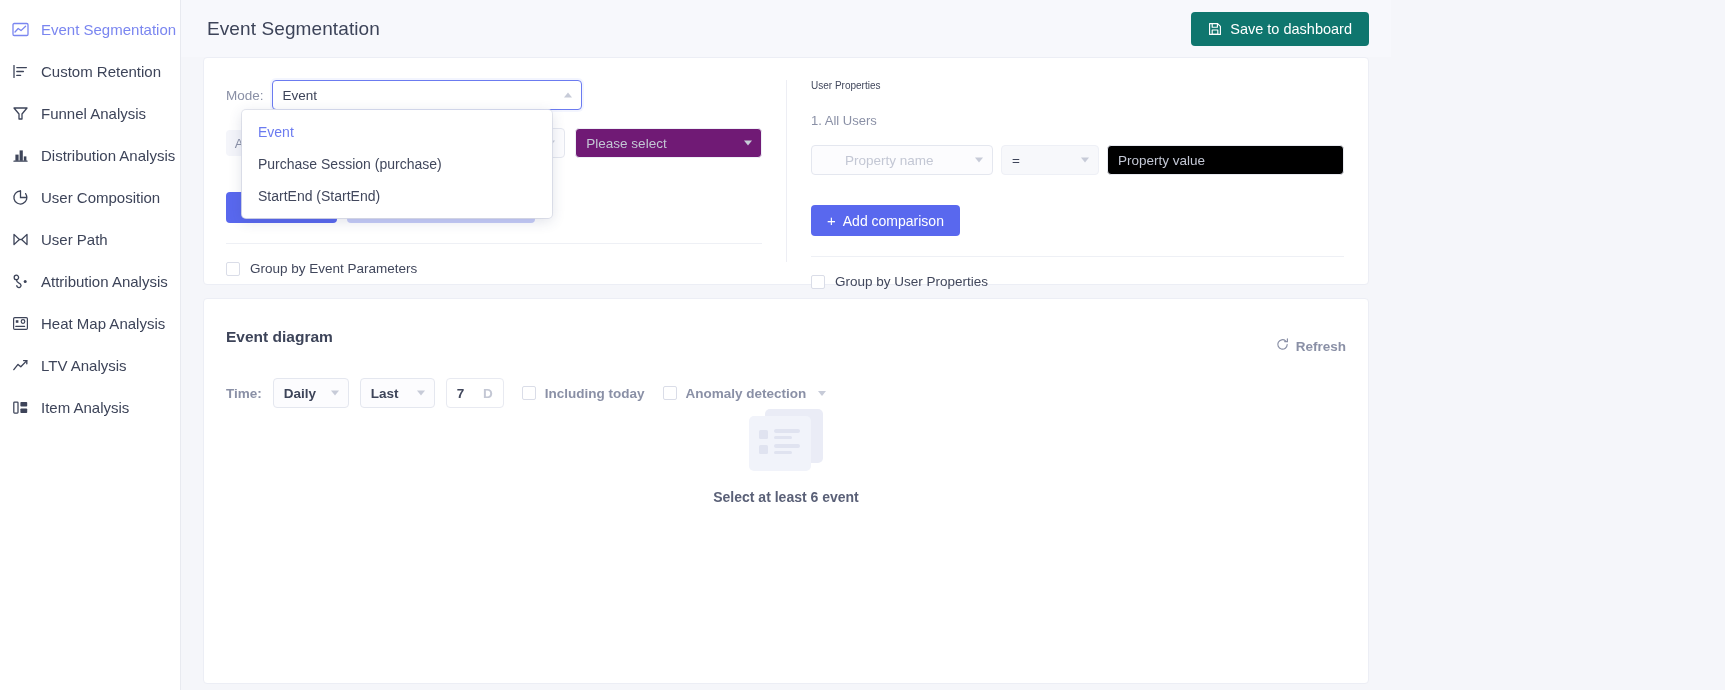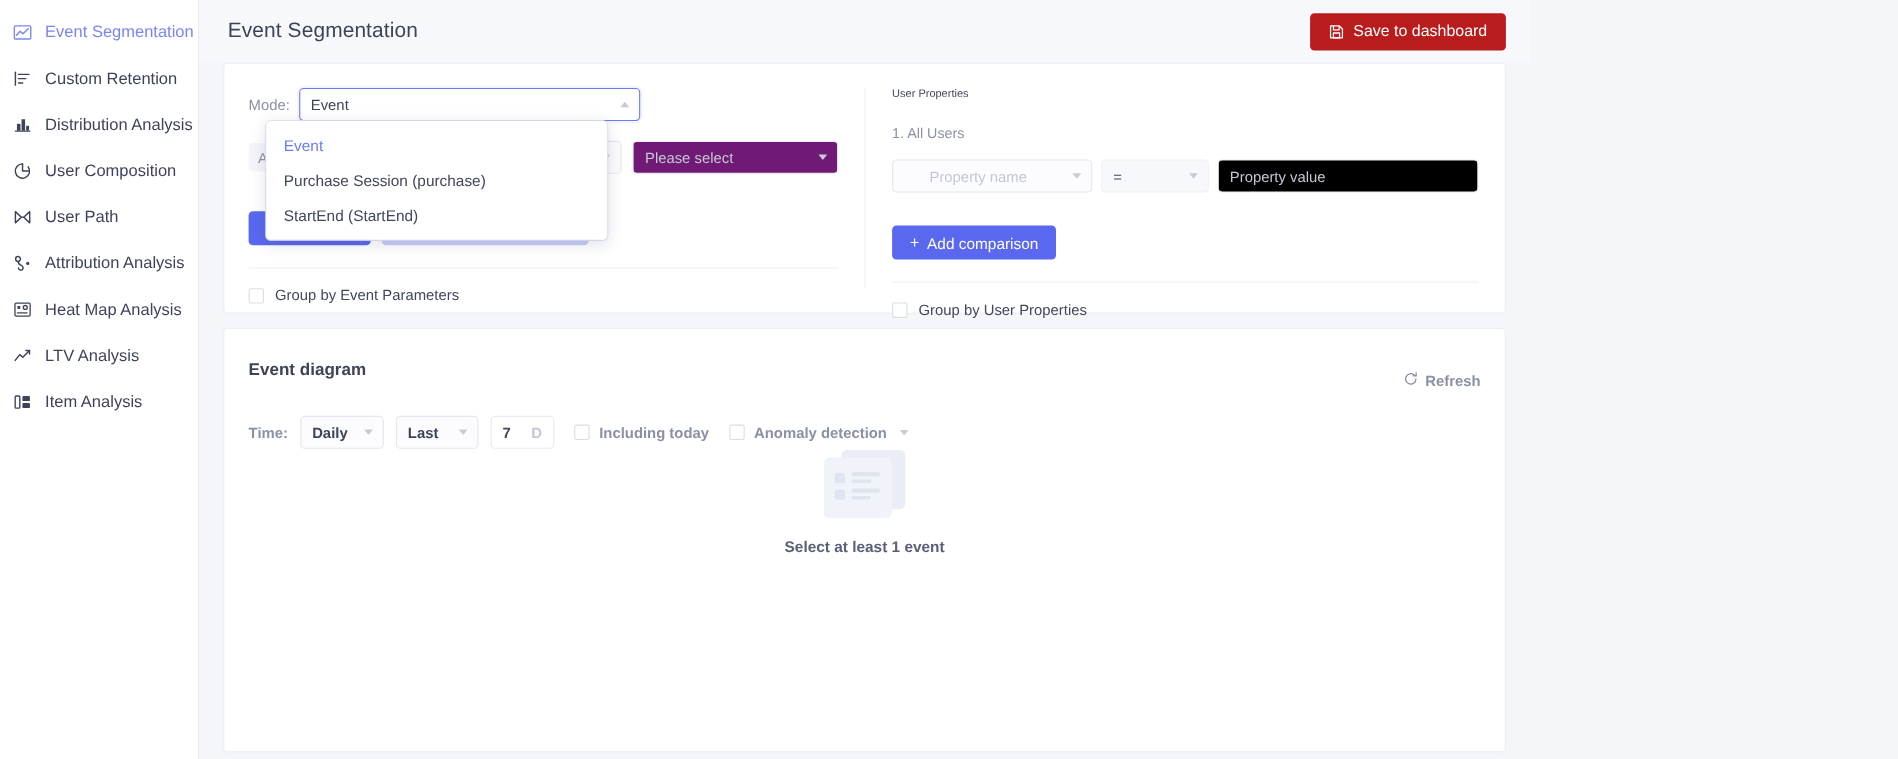--- a/index.html
+++ b/index.html
@@ -61,21 +61,21 @@
   }
   .page-title {
     font-size: 19px;
     color: #3d4459;
     letter-spacing: 0.1px;
   }
   .save-btn {
     display: inline-flex;
     align-items: center;
     gap: 8px;
-    background: #b91c1c;
+    background: #0f766e;
     color: #ffffff;
     border: none;
     border-radius: 4px;
     height: 34px;
     padding: 0 17px;
     font-size: 14.5px;
     font-family: "Liberation Sans", sans-serif;
     cursor: pointer;
   }
   .save-btn .ic { display: flex; }
@@ -374,20 +374,28 @@
         <svg width="17" height="17" viewBox="0 0 17 17" fill="none" stroke="#3d4459" stroke-width="1.3" stroke-linecap="round">
           <path d="M2 2.6 V14.4"></path>
           <path d="M4.8 4.6 H14.4"></path>
           <path d="M4.8 8.5 H11.4"></path>
           <path d="M4.8 12.4 H8.6"></path>
         </svg>
       </span>
       <span class="nav-label">Custom Retention</span>
     </div>
 
+    <div class="nav-item">
+      <span class="nav-icon">
+        <svg width="17" height="17" viewBox="0 0 17 17" fill="none" stroke="#3d4459" stroke-width="1.3" stroke-linejoin="round">
+          <path d="M2 3 H15 L10 9 V14 H7 V9 Z"></path>
+        </svg>
+      </span>
+      <span class="nav-label">Funnel Analysis</span>
+    </div>
 
     <div class="nav-item">
       <span class="nav-icon">
         <svg width="17" height="17" viewBox="0 0 17 17" fill="none" stroke="#3d4459" stroke-width="1.3">
           <path d="M2 14.2 H15" stroke-linecap="round"></path>
           <rect x="3.4" y="7.6" width="3.2" height="6.2" fill="#3d4459" stroke="none"></rect>
           <rect x="7.6" y="3.4" width="3.2" height="10.4" fill="#3d4459" stroke="none"></rect>
           <rect x="11.8" y="9.4" width="2.6" height="4.4" fill="#3d4459" stroke="none"></rect>
         </svg>
       </span>
@@ -629,20 +637,20 @@
               </div>
               <div class="art-line">
                 <span class="art-sq"></span>
                 <span class="art-bars">
                   <span class="art-bar1"></span>
                   <span class="art-bar2"></span>
                 </span>
               </div>
             </div>
           </div>
-          <div class="empty-text">Select at least 1 event</div>
+          <div class="empty-text">Select at least 6 event</div>
         </div>
 
       </div>
 
     </div>
   </div>
 </div>
 
 </body></html>

